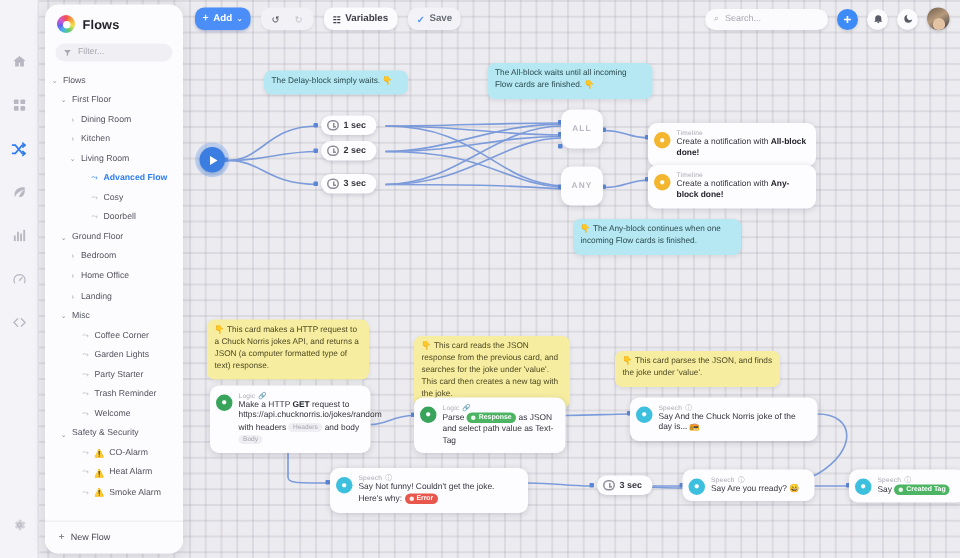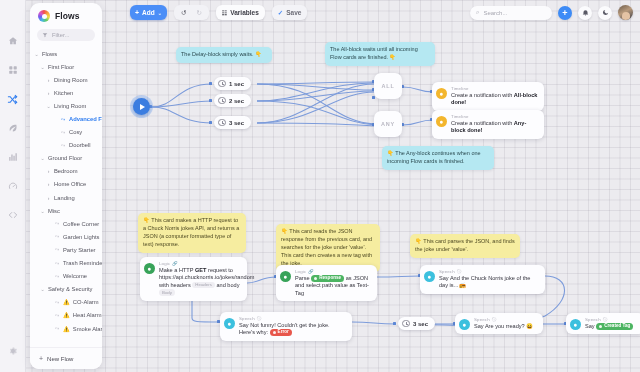--- a/index.html
+++ b/index.html
@@ -84,21 +84,21 @@
     border-right:1px solid #e2e1e7;
   }
   .rail-icons { margin-top:34px; display:flex; flex-direction:column; gap:15px; align-items:center; }
   .rail-ico { width:14px; height:14px; display:flex; align-items:center; justify-content:center;
               color:#b9b8c2; }
   .rail-ico.active { color:#2f7df0; }
   .rail-gear { margin-top:auto; margin-bottom:12px; color:#b9b8c2; }
 
   
   .sidebar {
-    position:absolute; left:30px; top:3px; width:72px; height:366px;
+    position:absolute; left:30px; top:3px; width:92px; height:366px;
     background:#fcfcfe; border-radius:9px;
     box-shadow:0 2px 9px rgba(40,40,70,.13);
     z-index:35; overflow:hidden;
   }
   .sb-head { display:flex; align-items:center; gap:5px; padding:7px 0 5px 8px; }
   .sb-logo { width:12px; height:12px; border-radius:50%;
     background:conic-gradient(#f24e4e,#f7a33c,#f2e04a,#5ecb6a,#47b6e8,#6f5df0,#d957c9,#f24e4e);
     position:relative; }
   .sb-logo::after{ content:""; position:absolute; left:3.5px; top:3.5px; width:5px; height:5px;
     border-radius:50%; background:#fcfcfe; }

